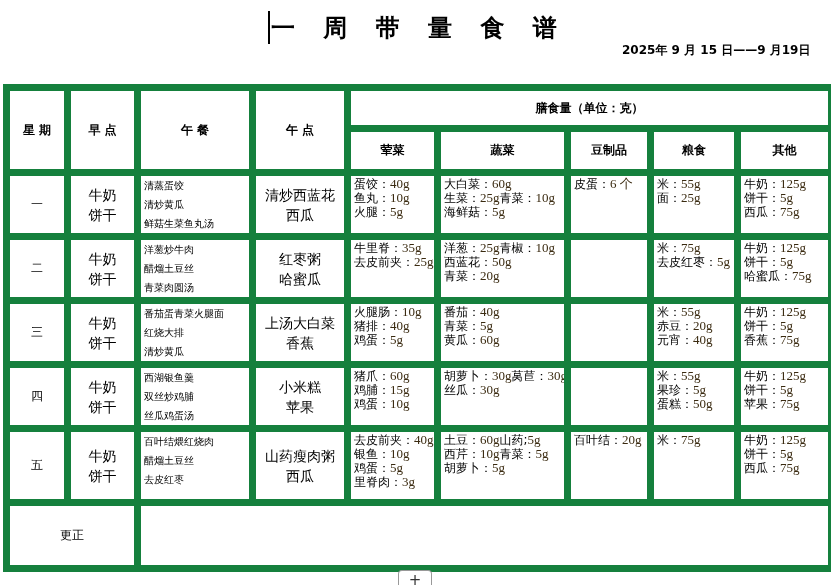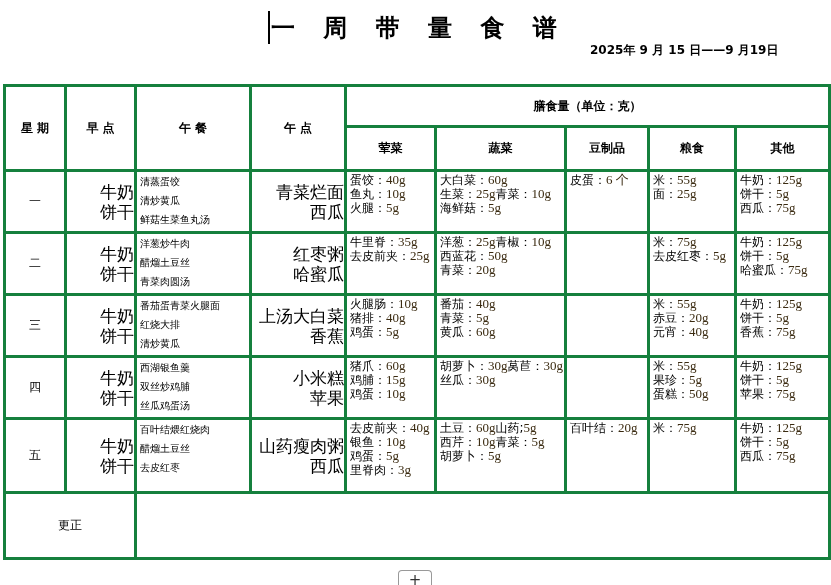--- a/index.html
+++ b/index.html
@@ -2,32 +2,32 @@
 <html><head>
 <meta charset="utf-8">
 <style>
   html, body { margin: 0; padding: 0; background: #ffffff; }
   body { width: 831px; height: 585px; position: relative; overflow: hidden;
          font-family: "DejaVu Sans", "Liberation Sans", sans-serif; color: #000; }
   .title-wrap { position: absolute; left: 0; top: 6px; width: 762px; height: 40px; }
   .cursor-bar { position: absolute; left: 268px; top: 5px; width: 2px; height: 33px; background: #000; }
   .title { position: absolute; left: 271px; top: 6px; font-size: 24px; font-weight: bold;
            letter-spacing: 10px; font-family: "DejaVu Serif", "Liberation Serif", serif; white-space: nowrap; }
-  .date-range { position: absolute; left: 590px; top: 42px; font-size: 12px; font-weight: bold; white-space: nowrap; }
+  .date-range { position: absolute; left: 622px; top: 42px; font-size: 12px; font-weight: bold; white-space: nowrap; }
 
   table.menu { position: absolute; left: 3px; top: 84px; width: 825px; border-collapse: collapse; table-layout: fixed; }
-  table.menu td, table.menu th { border: 3px solid #15803d; padding: 0; vertical-align: middle; }
+  table.menu td, table.menu th { border: 7px solid #15803d; padding: 0; vertical-align: middle; }
   th { font-size: 12px; font-weight: bold; text-align: center; }
   .hdr-top { height: 41px; }
   .hdr-sub { height: 44px; }
   tr.day { height: 62px; }
   tr.day.tall { height: 74px; }
   tr.corr { height: 66px; }
   .c-day { text-align: center; font-size: 12px; }
-  .c-center { text-align: right; font-size: 17px; line-height: 20px; }
+  .c-center { text-align: center; font-size: 14px; line-height: 20px; }
   .c-list { font-size: 10px; line-height: 19px; padding-left: 3px !important; vertical-align: top !important; padding-top: 0px !important; }
   .c-amt { font-size: 12px; line-height: 14px; padding-left: 3px !important; vertical-align: top !important; padding-top: 1px !important; white-space: nowrap; overflow: hidden; }
   .amt-line { display: block; }
   .amt-name { color: #000; }
   .amt-val { color: #3a2a10; font-family: "Liberation Serif", "DejaVu Serif", serif; font-size: 13px; }
   .corr-label { text-align: center; font-size: 12px; font-weight: normal; }
   .add-btn { position: absolute; left: 398px; top: 570px; width: 32px; height: 18px; border: 1px solid #999;
              border-radius: 4px 4px 0 0; border-bottom: none; background: #fff; text-align: center;
              font-size: 15px; line-height: 18px; color: #333; }
 </style>
@@ -72,21 +72,21 @@
         <td class="c-center">
           <div>牛奶</div>
           <div>饼干</div>
         </td>
         <td class="c-list">
           <div>清蒸蛋饺</div>
           <div>清炒黄瓜</div>
           <div>鲜菇生菜鱼丸汤</div>
         </td>
         <td class="c-center">
-          <div>青菜烂面</div>
+          <div>清炒西蓝花</div>
           <div>西瓜</div>
         </td>
         <td class="c-amt">
           <span class="amt-line"><span class="amt-name">蛋饺：</span><span class="amt-val">40g</span></span>
           <span class="amt-line"><span class="amt-name">鱼丸：</span><span class="amt-val">10g</span></span>
           <span class="amt-line"><span class="amt-name">火腿：</span><span class="amt-val">5g</span></span>
         </td>
         <td class="c-amt">
           <span class="amt-line"><span class="amt-name">大白菜：</span><span class="amt-val">60g</span></span>
           <span class="amt-line"><span class="amt-name">生菜：</span><span class="amt-val">25g</span><span class="amt-name">青菜：</span><span class="amt-val">10g</span></span>

